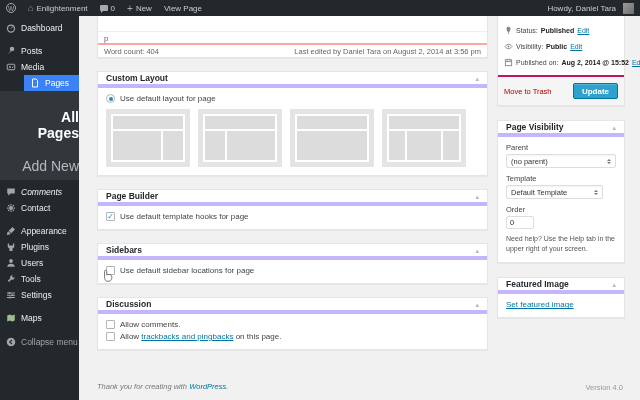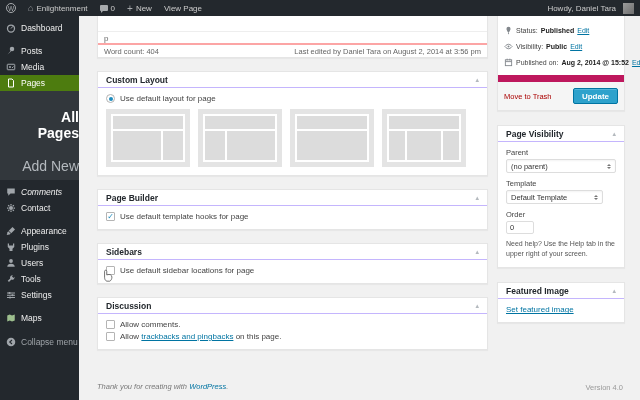--- a/index.html
+++ b/index.html
@@ -14,35 +14,35 @@
   .home-glyph { font-size:9px; color:#a7aaad; line-height:1; }
   .bubble { width:8px; height:6px; background:#a7aaad; border-radius:1px; position:relative; display:inline-block; }
   .bubble:after { content:""; position:absolute; left:1px; bottom:-2px; border:2px solid transparent; border-top-color:#a7aaad; border-left-color:#a7aaad; }
   .avatar { width:11px; height:11px; background:linear-gradient(135deg,#9b9b9b,#6e6e6e); margin-left:4px; }
 
   
   .admin-menu { position:absolute; top:16px; left:0; width:79px; height:384px; background:#23282d; color:#eee; padding-top:4px;text-align:right; }
   .menu-item { display:flex; align-items:center; gap:5px; padding:3px 0 3px 6px; font-size:8.5px; color:#eee; height:16px; cursor:pointer; position:relative; }
   .menu-item .mi { width:10px; height:10px; flex:0 0 10px; color:#a0a5aa; display:flex; align-items:center; justify-content:center; }
   .menu-item.gap { margin-top:7px; }
-  .menu-item.active { background:#4d7c0f; color:#fff; }
+  .menu-item.active { background:#3b82f6; color:#fff;margin-left:24px; }
   .menu-item.active .mi { color:#fff; }
   .menu-arrow { position:absolute; right:-5px; top:3px; width:0; height:0; border:5px solid transparent; border-left-color:#2ea2cc; border-right-width:0; }
   .submenu { background:#32373c; padding:3px 0 4px 21px; }
   .submenu-item { font-size:14px; color:#b4b9be; padding:2.5px 0; cursor:pointer;margin-top:12px; }
   .submenu-item.current { color:#fff; font-weight:bold; }
   .collapse-item { margin-top:8px; color:#a0a5aa; }
 
   
   .content { position:absolute; top:16px; left:79px; width:561px; height:384px; background:#f1f1f1; }
   .main-col { position:absolute; left:18px; top:0; width:391px; }
   .side-col { position:absolute; left:418px; top:0; width:128px; }
 
   .box { background:#fff; border:1px solid #e5e5e5; box-shadow:0 1px 1px rgba(0,0,0,.04); margin-bottom:13px; }
-  .box-head { display:flex; align-items:center; justify-content:space-between; padding:4px 8px; border-bottom:1px solid #c4b5fd; height:16px; }
+  .box-head { display:flex; align-items:center; justify-content:space-between; padding:4px 8px; border-bottom:4px solid #c4b5fd; height:16px; }
   .box-title { font-size:8.5px; font-weight:bold; color:#23282d; }
   .box-toggle { color:#b4b9be; font-size:7px; cursor:pointer; line-height:1; }
   .box-body { padding:6px 8px 8px 8px; }
 
   
   .editor-box { border-top:0; margin-bottom:13px; background:#fff; border:1px solid #e5e5e5; border-top:none; box-shadow:0 1px 1px rgba(0,0,0,.04); }
   .editor-blank { height:15px; }
   .path-row { border-top:1px solid #eee; padding:2px 6px; font-size:8px; color:#666; height:12px; }
   .status-row { border-top:2px solid #fca5a5; padding:0 6px; font-size:7.5px; color:#666; height:14px; display:flex; align-items:center; justify-content:space-between; white-space:nowrap; }
 
@@ -66,21 +66,21 @@
   a.link { color:#0074a2; text-decoration:underline; cursor:pointer; }
   a.link.plain { text-decoration:none; }
 
   .sidebars-body { position:relative; }
   .cursor-icon { position:absolute; left:4px; top:9px; width:11px; height:13px; }
 
   
   .pub-row { display:flex; align-items:center; gap:3px; padding:4px 6px 3px 6px; font-size:7px; color:#444; white-space:nowrap; }
   .pub-row .pi { width:9px; height:9px; color:#82878c; flex:0 0 9px; }
   .pub-row b { color:#222; }
-  .pub-actions { margin-top:5px; border-top:7px solid #be185d; background:#f5f5f5; padding:6px 6px; display:flex; align-items:center; justify-content:space-between; }
+  .pub-actions { margin-top:5px; border-top:2px solid #be185d; background:#f5f5f5; padding:6px 6px; display:flex; align-items:center; justify-content:space-between; }
   .trash-link { color:#a00; font-size:7.5px; cursor:pointer; text-decoration:none; }
   .btn-primary { background:#2ea2cc; border:1px solid #0074a2; color:#fff; font-size:8px; font-weight:bold; padding:2.5px 8px; border-radius:2px; cursor:pointer; box-shadow:inset 0 1px 0 rgba(120,200,230,.5); }
 
   .field-label { font-size:7.5px; color:#444; margin:3px 0 2px; }
   .select { height:14px; border:1px solid #ddd; border-radius:2px; background:#fff; display:flex; align-items:center; justify-content:space-between; padding:0 4px; font-size:7.5px; color:#333; cursor:pointer; box-shadow:inset 0 1px 2px rgba(0,0,0,.05); }
   .sel-arrows { display:flex; flex-direction:column; gap:1px; }
   .sel-arrows i { display:block; width:0; height:0; border:2.5px solid transparent; }
   .sel-arrows i.up { border-bottom-color:#777; border-top-width:0; }
   .sel-arrows i.dn { border-top-color:#777; border-bottom-width:0; }
   .order-input { width:28px; height:13px; border:1px solid #ddd; border-radius:2px; font-size:7.5px; padding:0 3px; color:#333; font-family:"Liberation Sans",sans-serif; }

